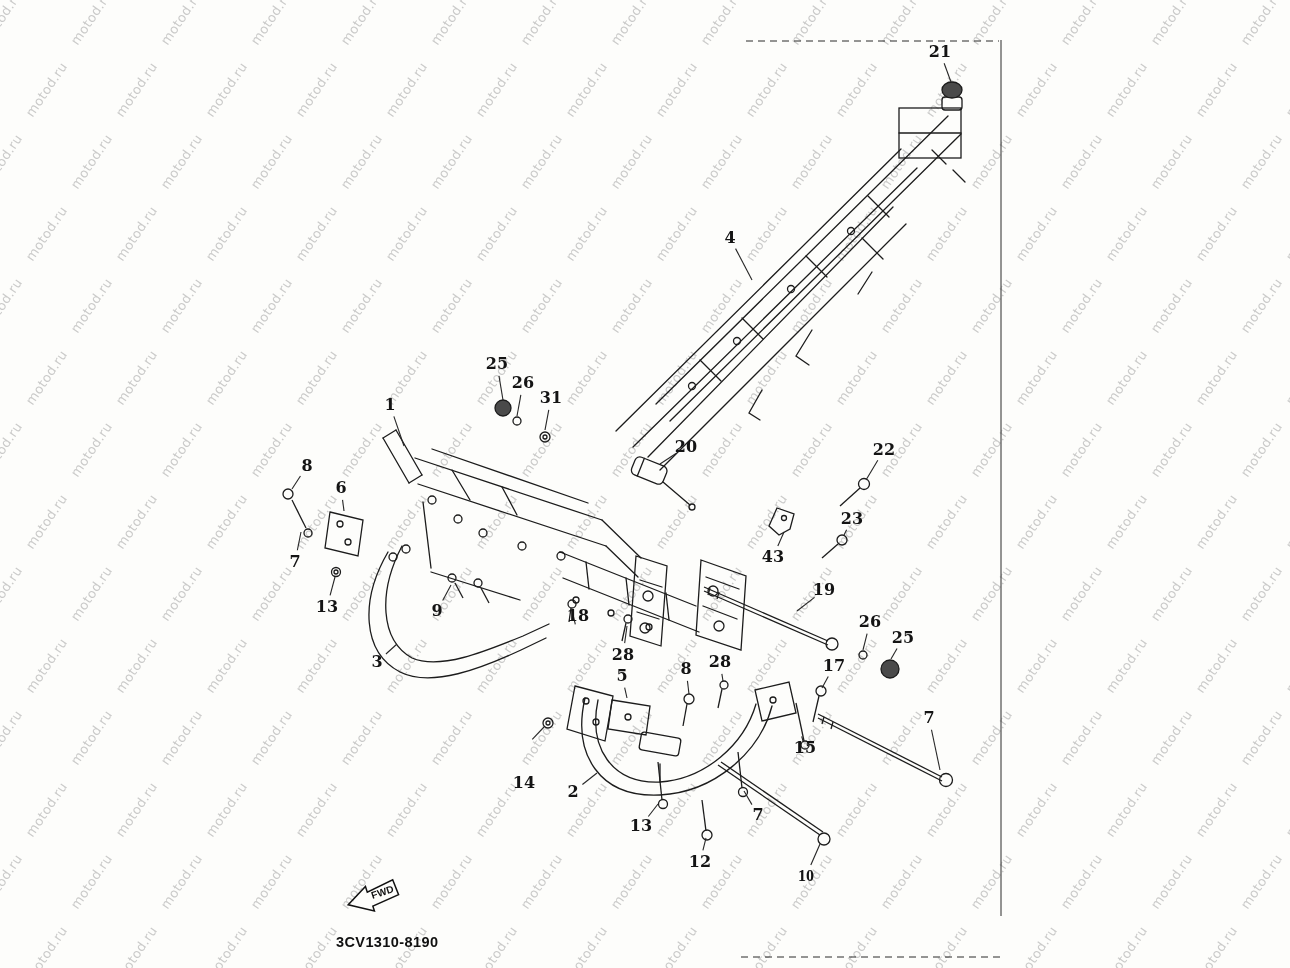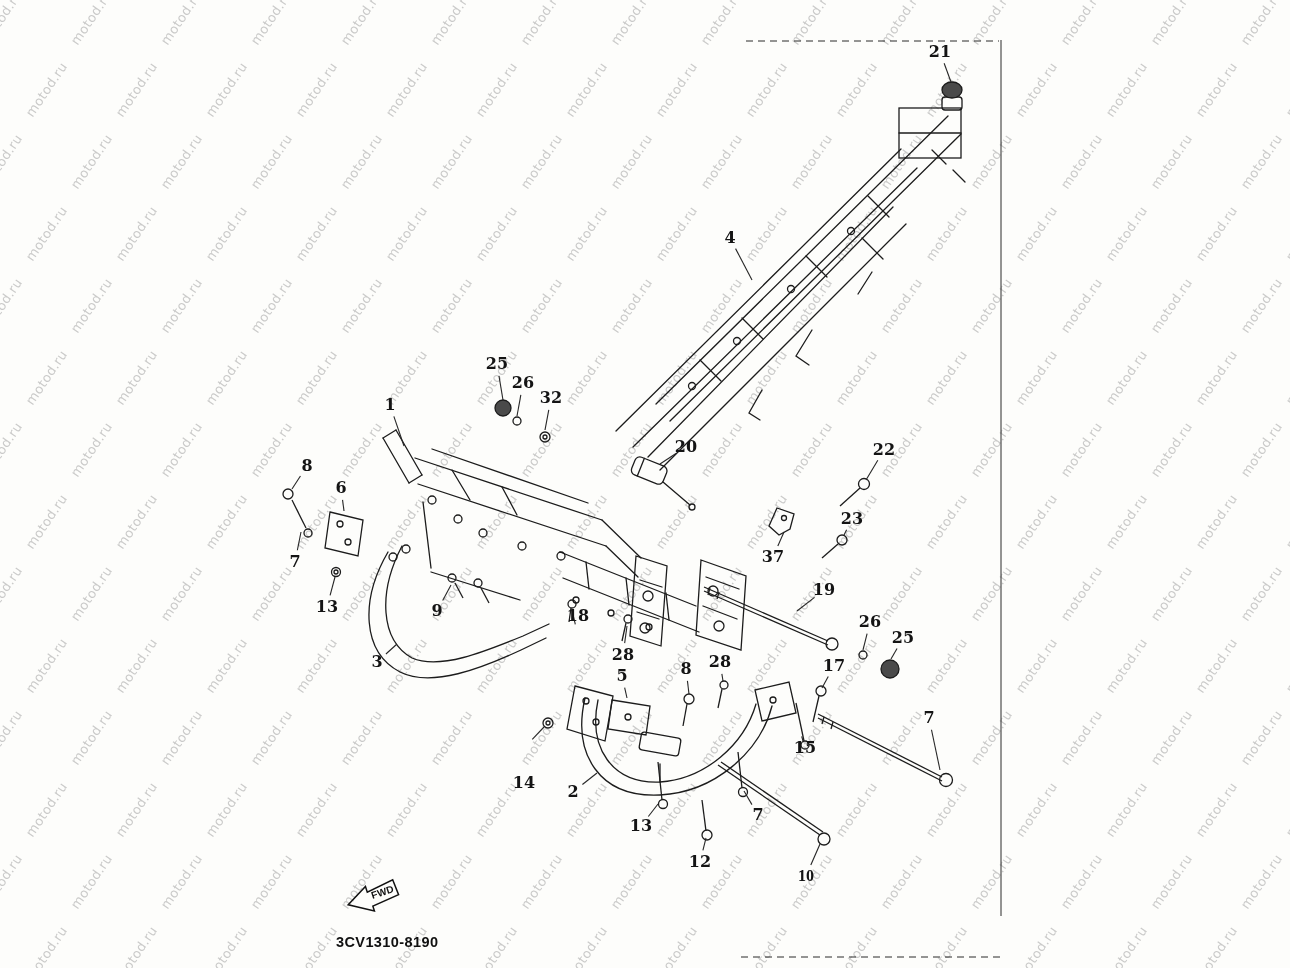--- a/index.html
+++ b/index.html
@@ -449,28 +449,28 @@
         <line x1="702.910427500436" y1="850.358289998256" x2="706" y2="838"></line>
         <line x1="810.8098260082365" y1="865.0061119811737" x2="820" y2="844"></line>
       </g>
   </svg>
 
   <div id="callout-layer">
       <div class="callout" style="left: 940px; top: 52px;">21</div>
       <div class="callout" style="left: 730px; top: 238px;">4</div>
       <div class="callout" style="left: 497px; top: 364px;">25</div>
       <div class="callout" style="left: 523px; top: 383px;">26</div>
-      <div class="callout" style="left: 551px; top: 398px;">32</div>
+      <div class="callout" style="left: 551px; top: 398px;">31</div>
       <div class="callout" style="left: 390px; top: 405px;">1</div>
       <div class="callout" style="left: 686px; top: 447px;">20</div>
       <div class="callout" style="left: 884px; top: 450px;">22</div>
       <div class="callout" style="left: 307px; top: 466px;">8</div>
       <div class="callout" style="left: 341px; top: 488px;">6</div>
       <div class="callout" style="left: 852px; top: 519px;">23</div>
-      <div class="callout" style="left: 773px; top: 557px;">37</div>
+      <div class="callout" style="left: 773px; top: 557px;">43</div>
       <div class="callout" style="left: 295px; top: 562px;">7</div>
       <div class="callout" style="left: 824px; top: 590px;">19</div>
       <div class="callout" style="left: 327px; top: 607px;">13</div>
       <div class="callout" style="left: 437px; top: 611px;">9</div>
       <div class="callout" style="left: 578px; top: 616px;">18</div>
       <div class="callout" style="left: 870px; top: 622px;">26</div>
       <div class="callout" style="left: 903px; top: 638px;">25</div>
       <div class="callout" style="left: 377px; top: 662px;">3</div>
       <div class="callout" style="left: 623px; top: 655px;">28</div>
       <div class="callout" style="left: 686px; top: 669px;">8</div>

